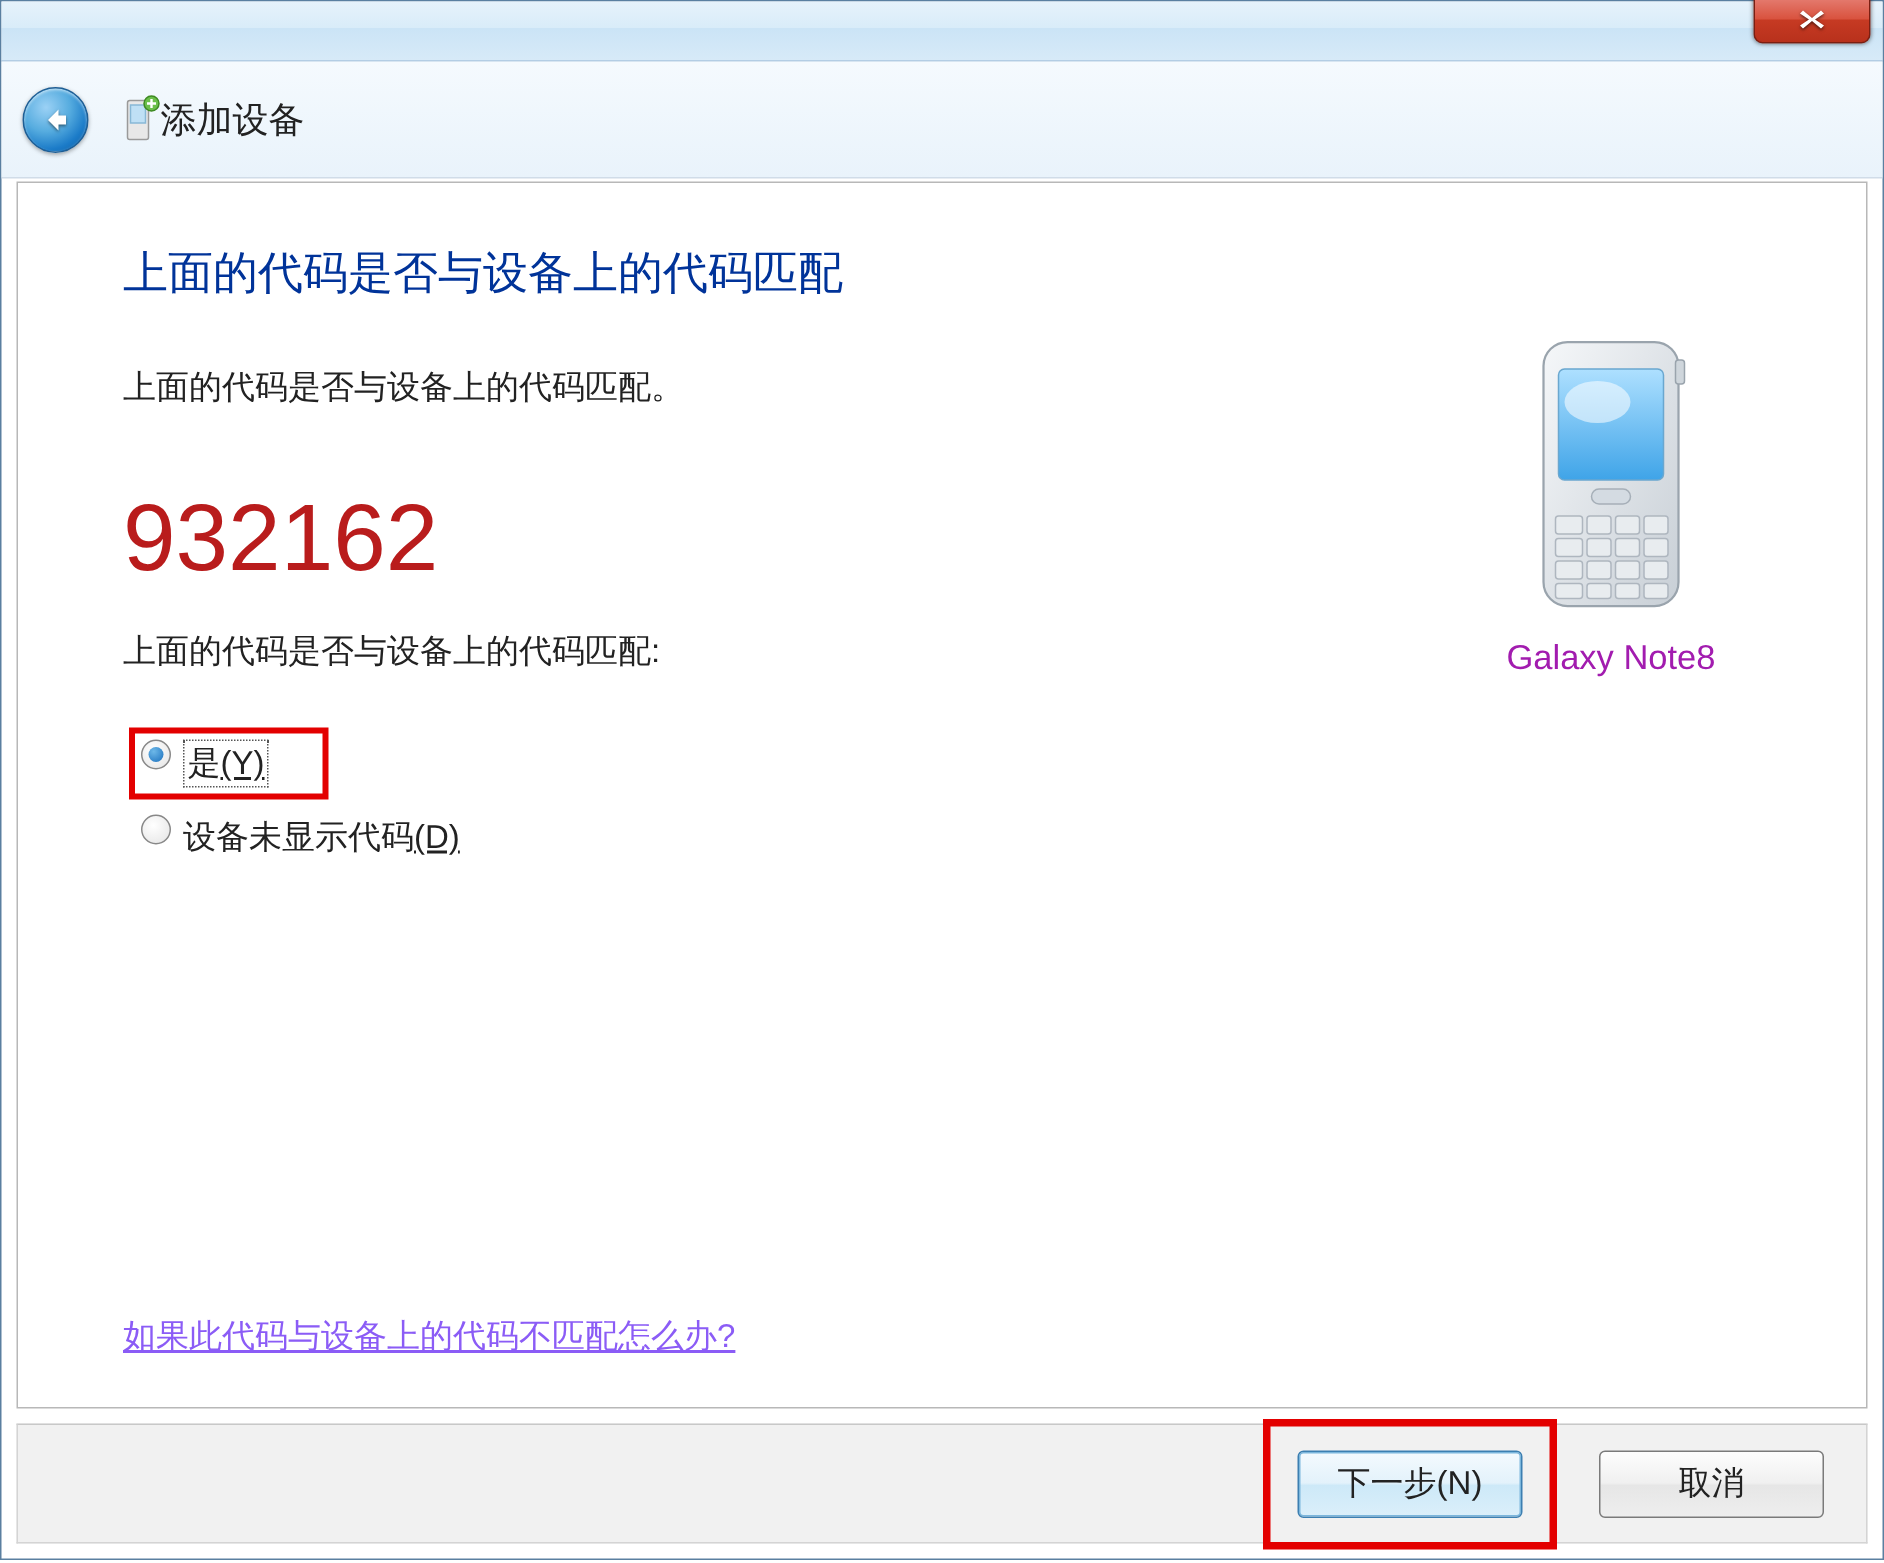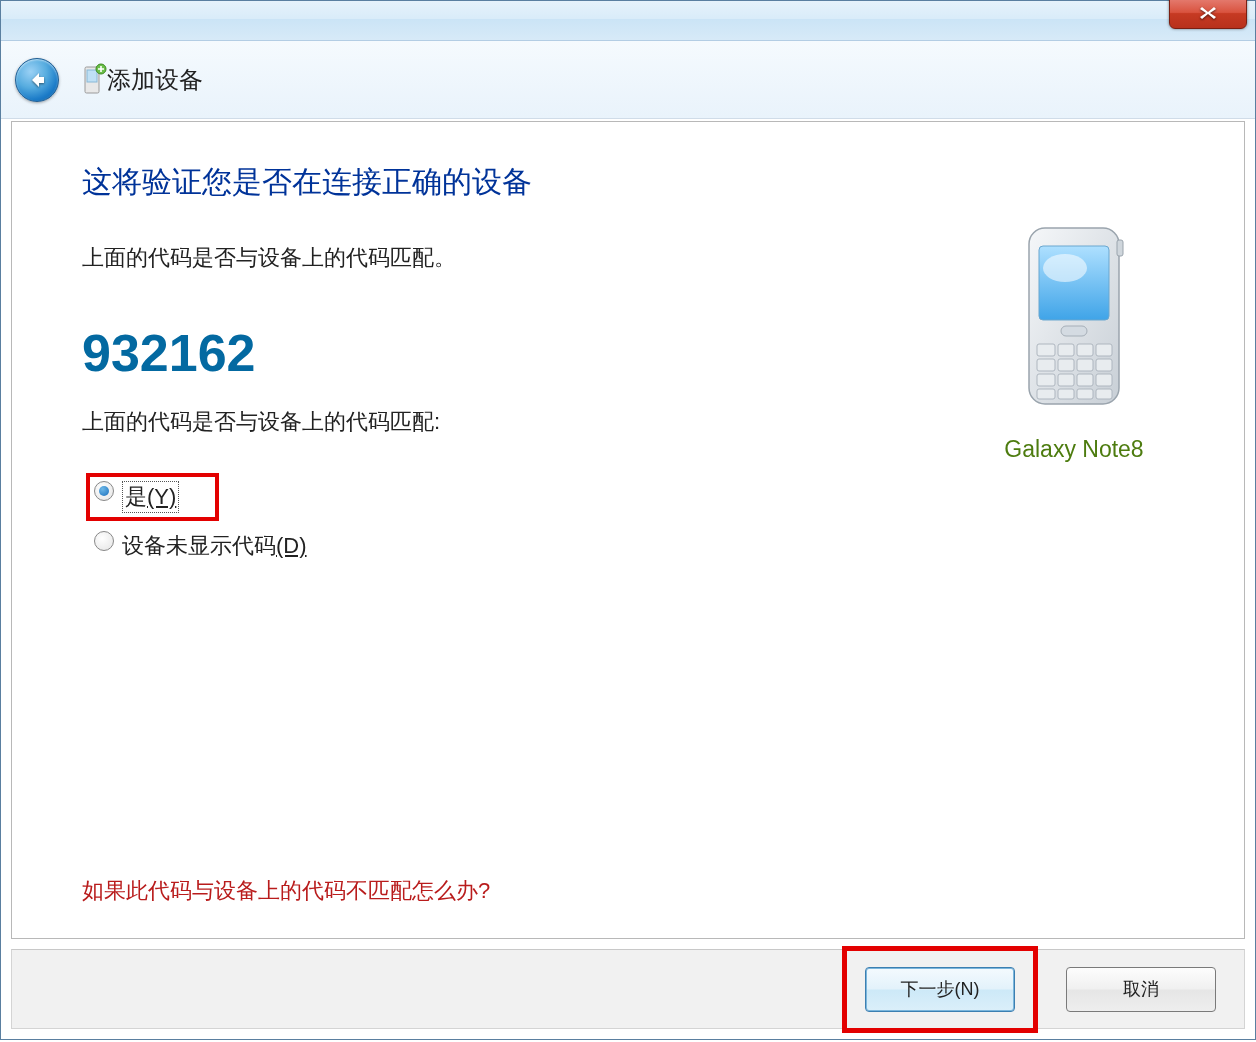--- a/index.html
+++ b/index.html
@@ -94,23 +94,23 @@
     font-size: 30px;
     font-weight: normal;
     margin: 0 0 40px 0;
   }
   .subtext {
     font-size: 22px;
     color: #222;
     margin-bottom: 50px;
   }
   .paircode {
-    font-size: 52px;
-    color: #0369a1;
-    font-weight: 700;
+    font-size: 63px;
+    color: #b91c1c;
+    font-weight: 400;
     letter-spacing: 0px;
     margin-bottom: 24px;
   }
   .question {
     font-size: 22px;
     color: #222;
     margin-bottom: 36px;
   }
   .radio-group {
     margin-left: 12px;
@@ -150,35 +150,36 @@
   .radio-label .accel { text-decoration: underline; }
   .radio-label.focused {
     border: 1px dotted #555;
     padding: 0 2px;
   }
   .help-link {
     position: absolute;
     left: 70px;
     bottom: 32px;
     font-size: 22px;
-    color: #b91c1c;
+    color: #8b5cf6;
+    text-decoration: underline;
     cursor: pointer;
   }
   
   .device-panel {
     position: absolute;
     top: 100px;
     right: 40px;
     width: 260px;
     text-align: center;
   }
   .device-label {
     font-size: 23px;
-    color: #4d7c0f;
-    margin-top: 20px;
+    color: #a21caf;
+    margin-top: 8px;
   }
   
   .button-bar {
     position: absolute;
     left: 10px;
     right: 10px;
     bottom: 10px;
     height: 80px;
     display: flex;
     align-items: center;
@@ -190,21 +191,21 @@
     border-top: 1px solid #c8c8c8;
   }
   .highlight-box {
     border: 5px solid #e30000;
     padding: 16px 18px;
     display: inline-flex;
   }
   .win-button {
     min-width: 150px;
     height: 45px;
-    font-size: 18px;
+    font-size: 22px;
     padding: 4px 18px;
     border: 1px solid #7a7a7a;
     border-radius: 4px;
     background: linear-gradient(to bottom, #fdfdfd 0%, #f0f0f0 48%, #e6e6e6 52%, #eeeeee 100%);
     cursor: pointer;
     font-family: inherit;
     color: #222;
   }
   .win-button.default {
     border: 1px solid #3c7fb1;
@@ -236,21 +237,21 @@
         <rect x="6" y="4" width="14" height="26" rx="1.5" fill="#e8e8e8" stroke="#9a9a9a"></rect>
         <rect x="8" y="7" width="10" height="12" fill="#bfe0f5" stroke="#88b8d6"></rect>
         <circle cx="22" cy="6" r="5" fill="#6bbf4a" stroke="#3e8a22"></circle>
         <path d="M22 3 L22 9 M19 6 L25 6" stroke="#fff" stroke-width="1.6"></path>
       </svg>
     </div>
     <div class="navbar-title">添加设备</div>
   </div>
 
   <div class="content">
-    <div class="heading">这将验证您是否在连接正确的设备</div>
+    <div class="heading">上面的代码是否与设备上的代码匹配</div>
     <div class="subtext">上面的代码是否与设备上的代码匹配。</div>
     <div class="paircode">932162</div>
     <div class="question">上面的代码是否与设备上的代码匹配:</div>
 
     <div class="radio-group">
       <div class="radio-row highlight">
         <span class="radio-dot selected"></span>
         <span class="radio-label focused"><span>是</span><span class="accel">(Y)</span></span>
       </div>
       <div class="radio-row">

